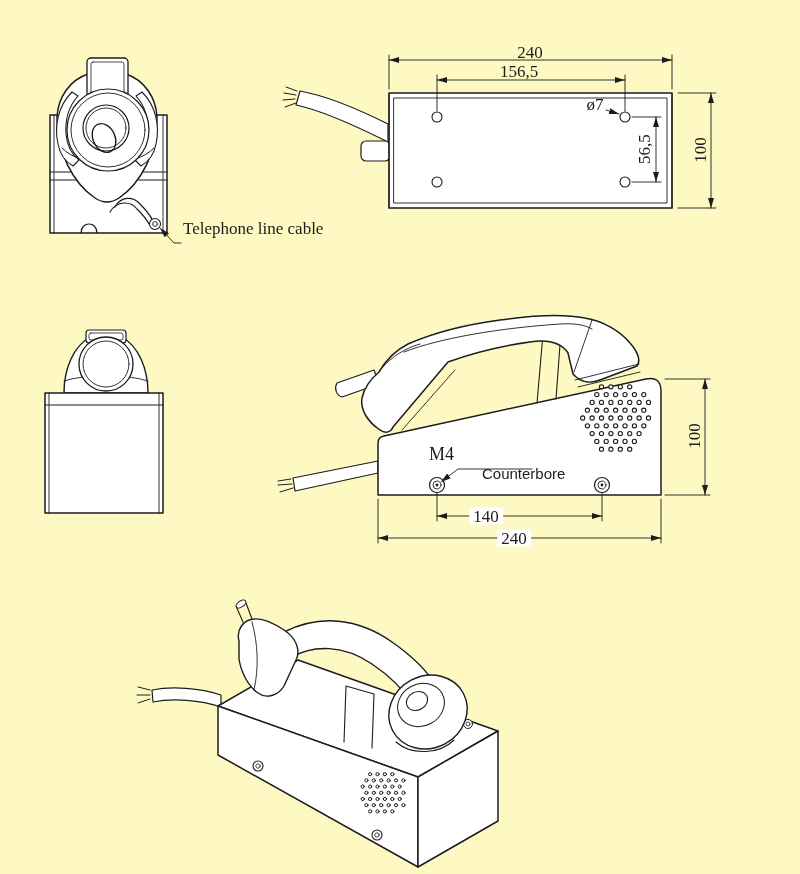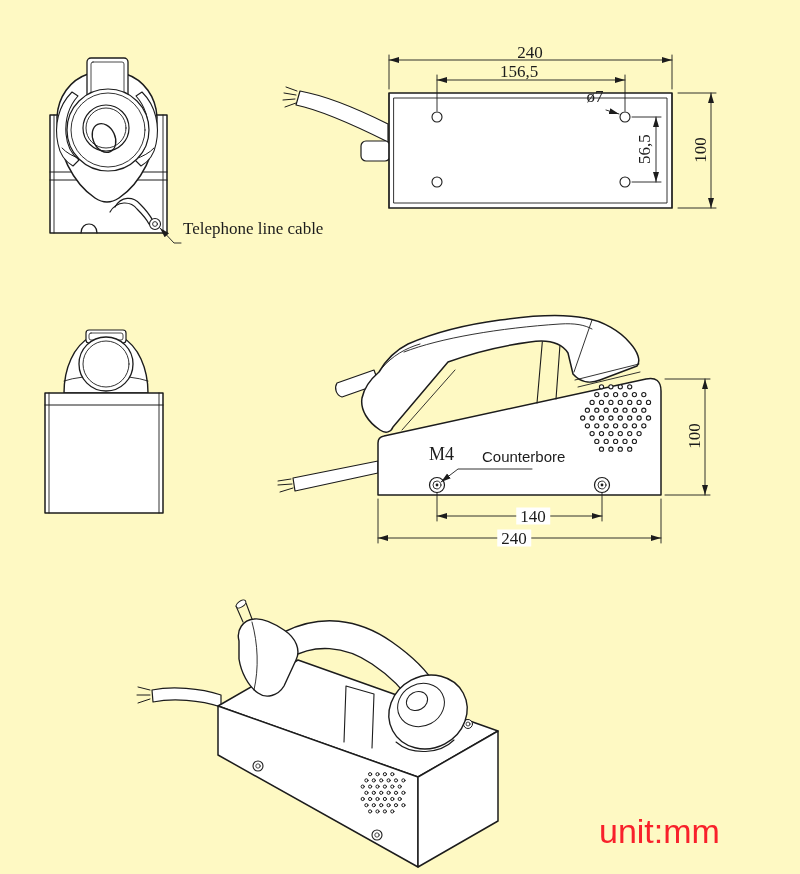--- a/index.html
+++ b/index.html
@@ -253,27 +253,26 @@
           <circle cx="370.1" cy="811.4" r="1.6"></circle>
           <circle cx="377.5" cy="811.4" r="1.6"></circle>
           <circle cx="384.9" cy="811.4" r="1.6"></circle>
           <circle cx="392.3" cy="811.4" r="1.6"></circle>
         </g>
   </g>
 </svg>
 
 <span class="lbl ctr" style="left:530px;top:52px;">240</span>
 <span class="lbl ctr" style="left:519px;top:71px;">156,5</span>
-<span class="lbl ctr" style="left:595px;top:96px;">ø7</span>
+<span class="lbl ctr" style="left:595px;top:104px;">ø7</span>
 <span class="lbl rot" style="left:644px;top:149px;">56,5</span>
 <span class="lbl rot" style="left:700px;top:150px;">100</span>
 
 <span class="lbl" style="left:183px;top:220px;">Telephone line cable</span>
 
 <span class="lbl m4" style="left:429px;top:445px;">M4</span>
-<span class="lbl cb" style="left:482px;top:449px;">Counterbore</span>
-<span class="lbl ctr gap" style="left:533px;top:516px;">140</span>
+<span class="lbl cb" style="left:482px;top:466px;">Counterbore</span>
+<span class="lbl ctr gap" style="left:486px;top:516px;">140</span>
 <span class="lbl ctr gap" style="left:514px;top:538px;">240</span>
 <span class="lbl rot" style="left:694px;top:436px;">100</span>
 
-<span class="lbl unit" style="left:599px;top:814px;color:#f8212b;">unit:mm</span>
 
 </div>
 
 </body></html>

